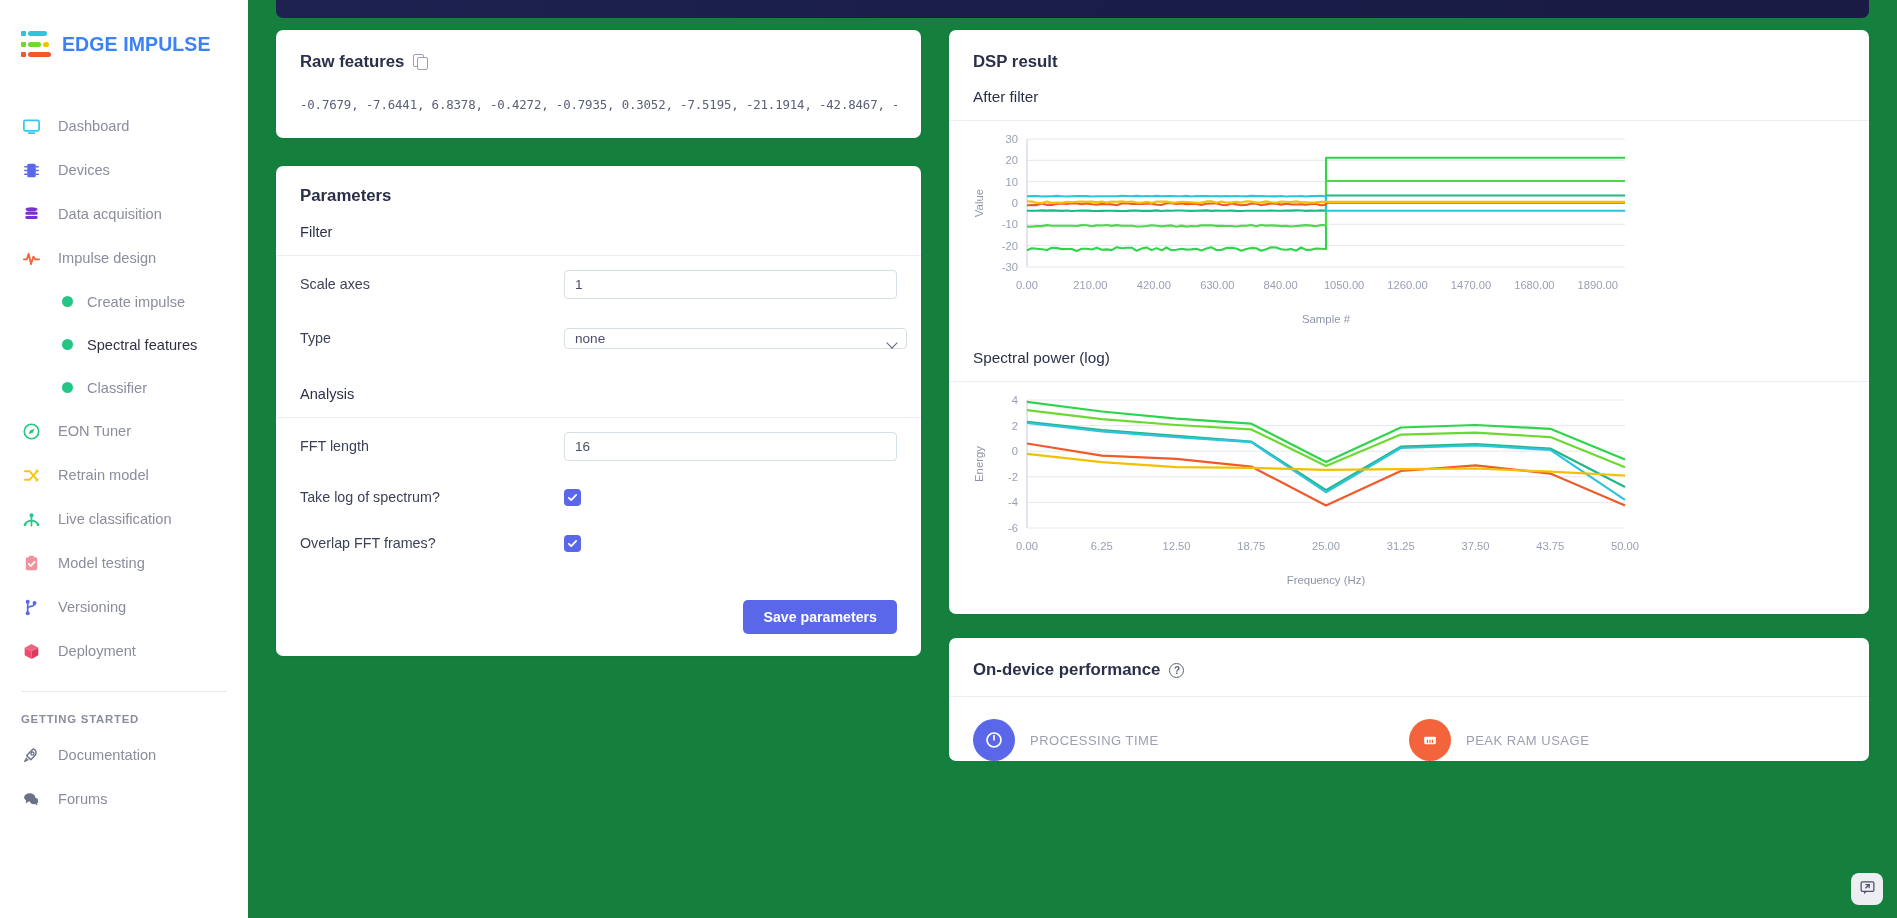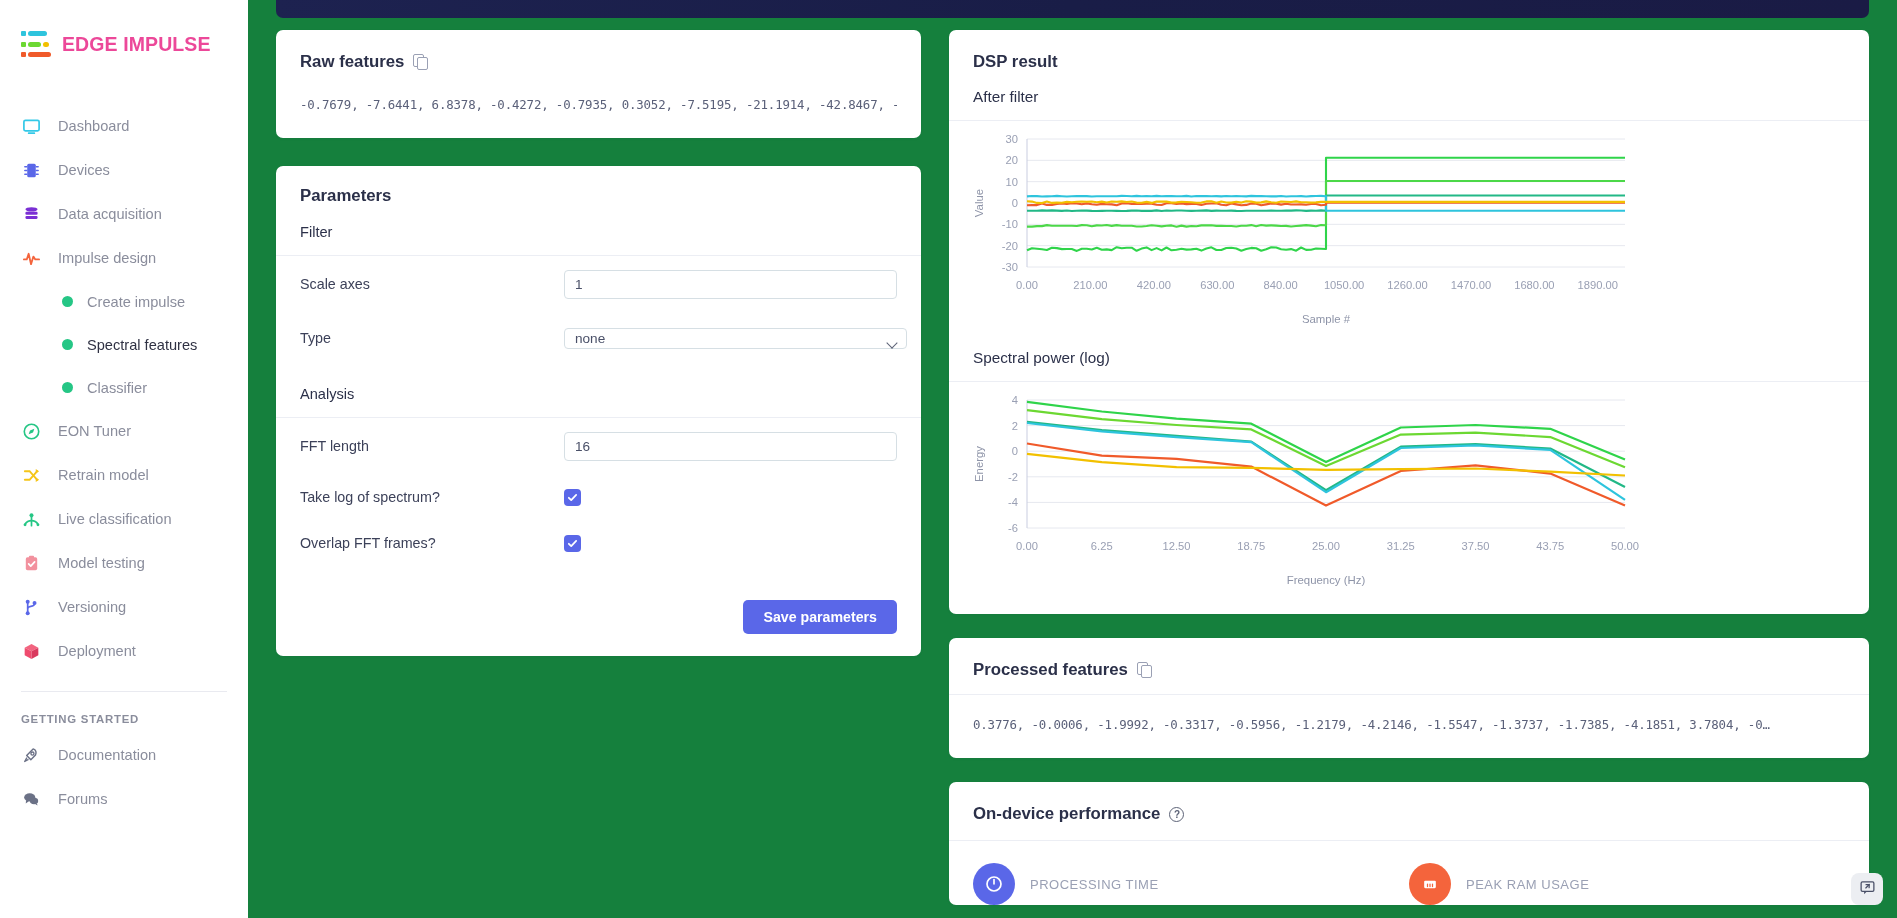--- a/index.html
+++ b/index.html
@@ -20,21 +20,21 @@
     padding-top: 26px;
     overflow: hidden;
   }
   .brand { display: flex; align-items: center; gap: 11px; padding-left: 21px; height: 36px; }
   .brand-mark { width: 30px; height: 26px; display: flex; flex-direction: column; justify-content: space-between; }
   .brand-row { display: flex; align-items: center; gap: 2px; height: 5px; }
   .bm-sq { width: 5px; height: 5px; border-radius: 1px; }
   .bm-bar { height: 5px; border-radius: 2.5px; }
   .brand-name {
     font-size: 19.5px; font-weight: 700; letter-spacing: 0.1px;
-    color: #ec4899;
+    color: #3b82f6;
   }
 
   .nav { margin-top: 42px; }
   .nav-item {
     display: flex; align-items: center;
     height: 44px; padding-left: 21px; gap: 17px;
     cursor: pointer;
   }
   .nav-item .ic { width: 20px; height: 20px; flex-shrink: 0; display:flex; align-items:center; justify-content:center; }
   .nav-label { font-size: 14.6px; color: #8a8d9c; white-space: nowrap; }
@@ -484,30 +484,20 @@
               <path d="M58.0,31.8 L132.8,40.1 L207.5,45.8 L282.3,51.6 L357.0,100.2 L431.8,56.7 L506.5,54.2 L581.3,58.6 L656.0,97.0 " fill="none" stroke="#22b886" stroke-width="2.2" stroke-linejoin="round"></path>
               <path d="M58.0,33.0 L132.8,41.4 L207.5,47.1 L282.3,52.2 L357.0,102.2 L431.8,58.0 L506.5,55.4 L581.3,59.9 L656.0,109.8 " fill="none" stroke="#2ec4dd" stroke-width="2.2" stroke-linejoin="round"></path>
               <path d="M58.0,53.5 L132.8,65.7 L207.5,68.9 L282.3,76.6 L357.0,115.6 L431.8,81.0 L506.5,75.3 L581.3,83.6 L656.0,115.6 " fill="none" stroke="#f05a2a" stroke-width="2.2" stroke-linejoin="round"></path>
               <path d="M58.0,63.8 L132.8,72.1 L207.5,77.2 L282.3,77.8 L357.0,79.8 L431.8,79.1 L506.5,78.5 L581.3,81.7 L656.0,85.5 " fill="none" stroke="#f2c000" stroke-width="2.2" stroke-linejoin="round"></path>
               <text x="14" y="74" class="axlabel" text-anchor="middle" transform="rotate(-90 14 74)">Energy</text>
               <text x="357" y="194" class="axlabel" text-anchor="middle">Frequency (Hz)</text>
             </svg>
         </div>
       </section>
 
-      <section class="card" style="margin-top:24px;">
-        <div class="card-pad" style="padding-bottom:14px;">
-          <div class="card-title">
-            <span>Processed features</span>
-            <span class="copy-icon"></span>
-          </div>
-        </div>
-        <div class="hr"></div>
-        <div class="mono-features" style="padding:22px 24px 26px 24px;">0.3776, -0.0006, -1.9992, -0.3317, -0.5956, -1.2179, -4.2146, -1.5547, -1.3737, -1.7385, -4.1851, 3.7804, -0…</div>
-      </section>
 
       <section class="card" style="margin-top:24px;">
         <div class="card-pad" style="padding-bottom:16px;">
           <div class="card-title">
             <span>On-device performance</span>
             <span class="help-icon">?</span>
           </div>
         </div>
         <div class="hr"></div>
         <div class="perf-row">

